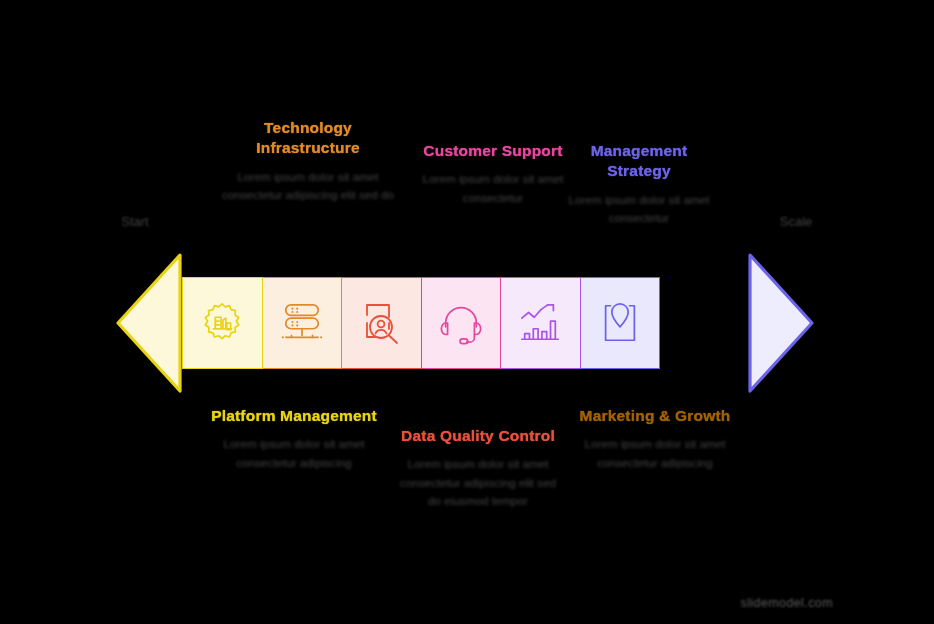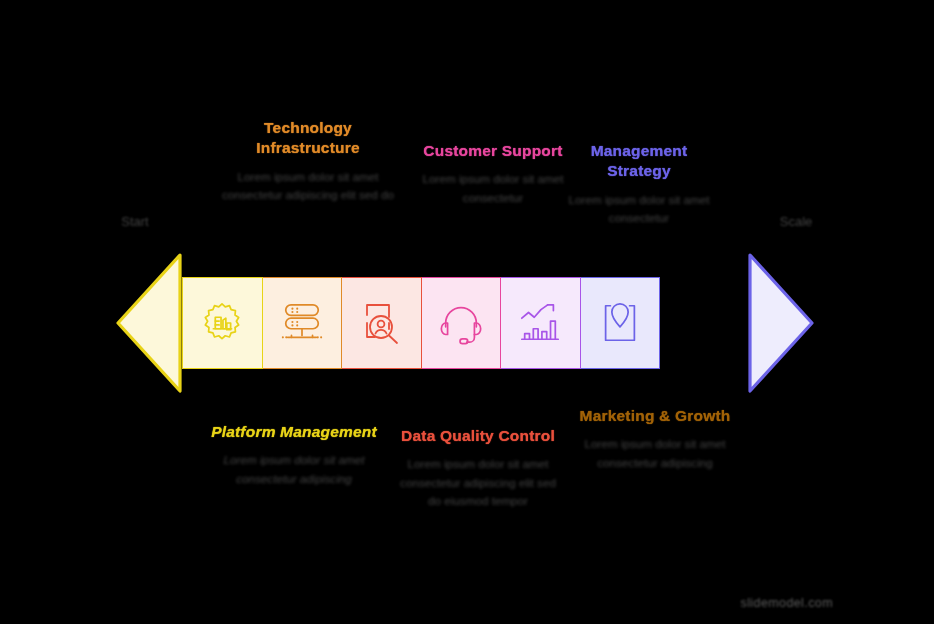--- a/index.html
+++ b/index.html
@@ -159,21 +159,21 @@
       <span>
         <svg width="44" height="46" viewBox="0 0 44 48" fill="none" stroke="#6C63E8" stroke-width="1.8" stroke-linecap="round" stroke-linejoin="round">
           <path d="M12 6 H7 v36 h30 V6 h-5"></path>
           <path d="M22 4 a8.5 8.5 0 0 1 8.5 8.6 c0 6.4 -8.5 15.4 -8.5 15.4 s-8.5 -9 -8.5 -15.4 A8.5 8.5 0 0 1 22 4 z"></path>
         </svg>
       </span>
     </div>
 
   </div>
 
-  <div class="lab" style="left:203px;top:422px;width:182px;font-style:italic;">
+  <div class="lab" style="left:203px;top:406px;width:182px;">
     <div class="ttl" style="color: rgb(232, 211, 23);">Platform Management</div>
     <div class="dsc">Lorem ipsum dolor sit amet consectetur adipiscing</div>
   </div>
 
   <div class="lab" style="left:394px;top:426px;width:168px;">
     <div class="ttl" style="color: rgb(232, 80, 60);">Data Quality Control</div>
     <div class="dsc">Lorem ipsum dolor sit amet consectetur adipiscing elit sed do eiusmod tempor</div>
   </div>
 
   <div class="lab" style="left:570px;top:406px;width:170px;">

